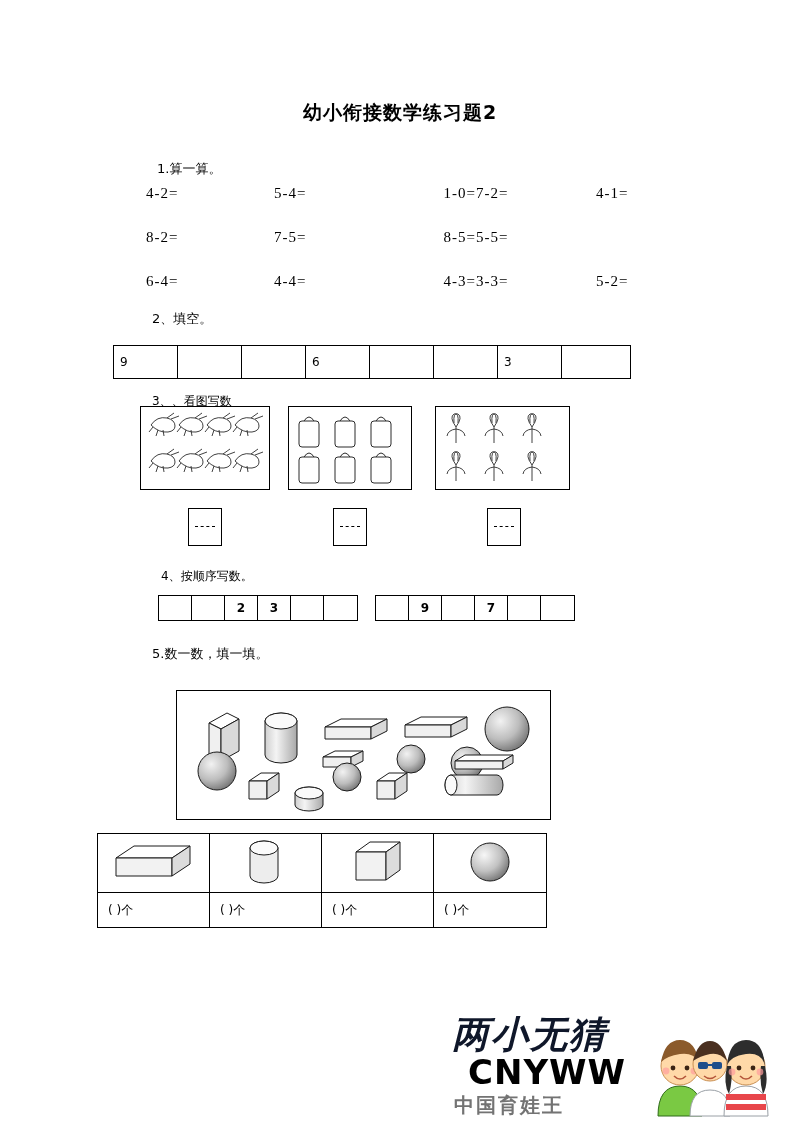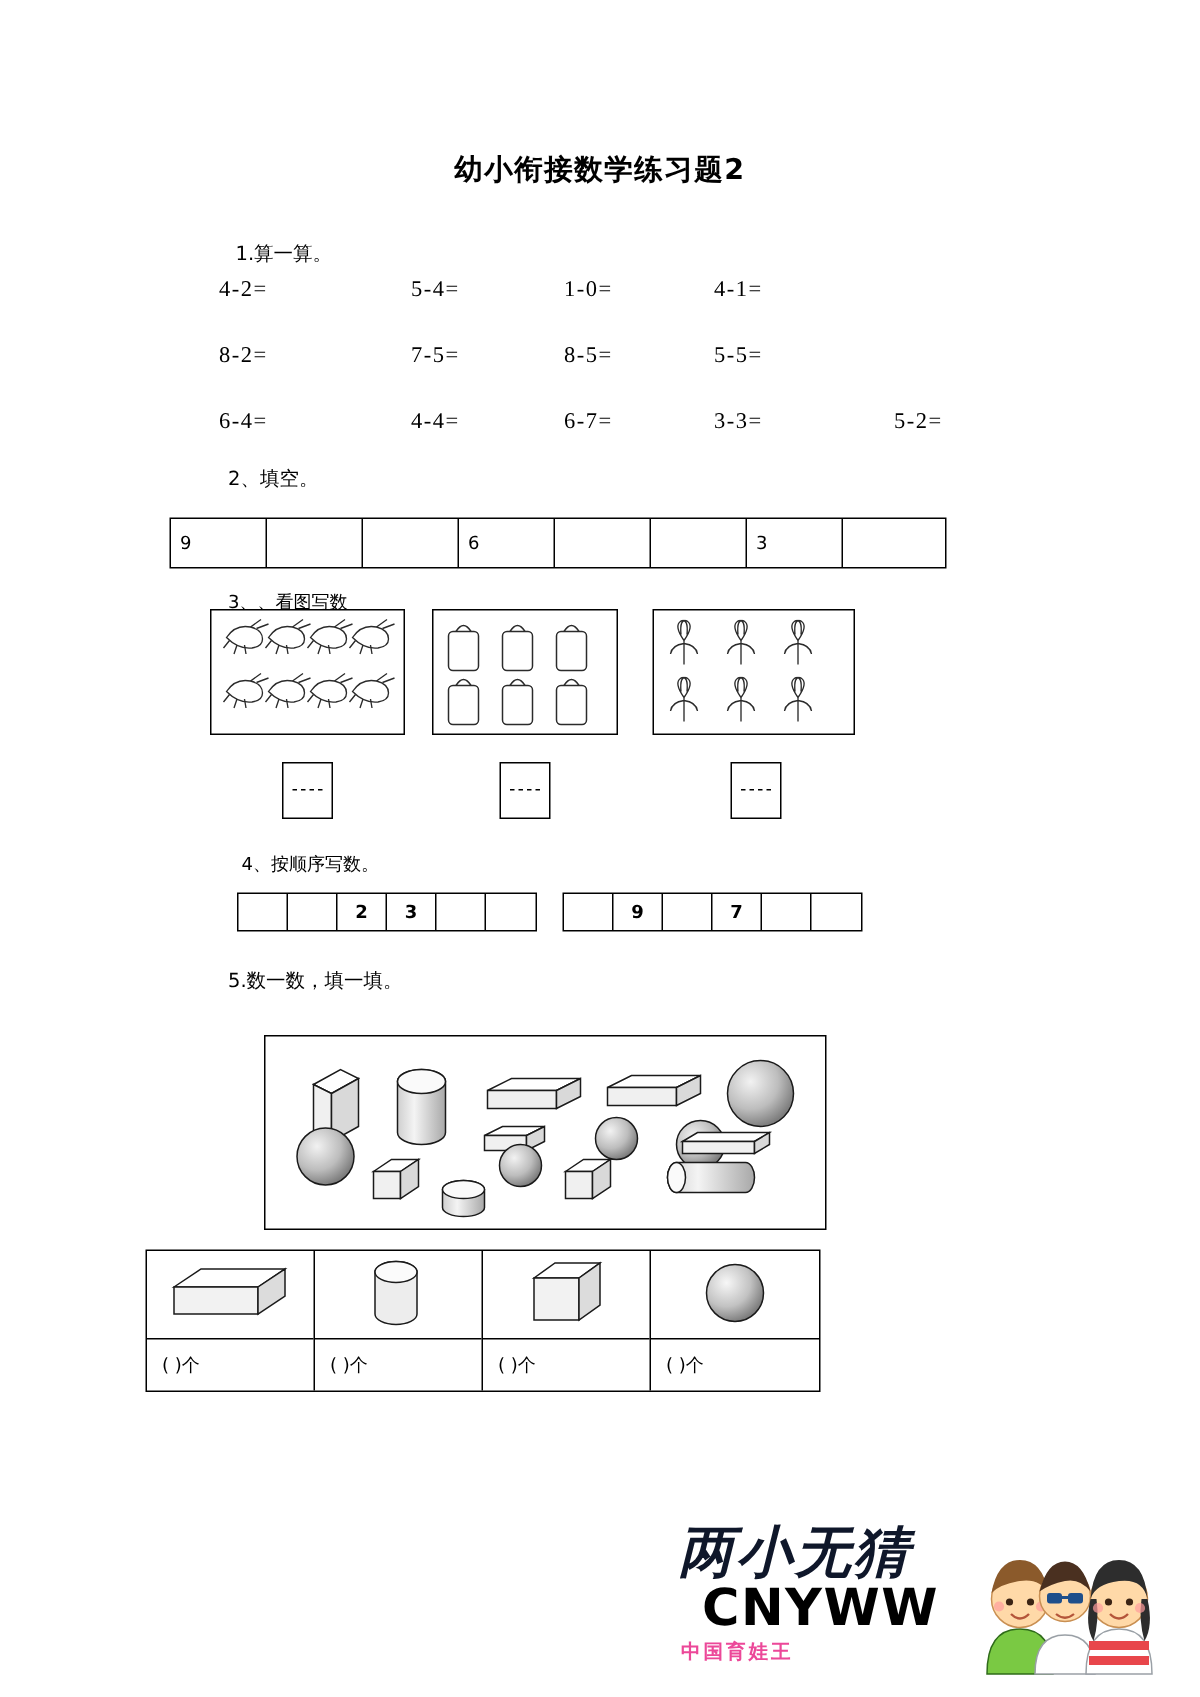--- a/index.html
+++ b/index.html
@@ -51,21 +51,21 @@
     display: flex;
     height: 44px;
   }
   .calc-cell {
     font-size: 15px;
     font-family: "Liberation Serif", serif;
     letter-spacing: 1px;
   }
   .calc-cell:nth-child(1) { width: 128px; }
   .calc-cell:nth-child(2) { width: 102px; }
-  .calc-cell:nth-child(3) { width: 100px; }
+  .calc-cell:nth-child(3) { width: 100px; text-align: right; }
   .calc-cell:nth-child(4) { width: 120px; }
   .calc-cell:nth-child(5) { width: 110px; }
 
   
   #fill-strip {
     position: absolute;
     left: 113px;
     top: 345px;
     display: flex;
     border: 1px solid #000;
@@ -205,23 +205,23 @@
     font-family: "DejaVu Sans", sans-serif;
     font-size: 34px;
     font-weight: bold;
     color: #000000;
     letter-spacing: 1px;
   }
   #logo .cn2 {
     position: absolute;
     left: 2px; top: 82px;
     font-family: "DejaVu Sans", sans-serif;
-    font-size: 13px;
+    font-size: 20px;
     font-weight: bold;
-    color: #ec4899;
+    color: #737373;
     letter-spacing: 2px;
   }
   #logo .mascots {
     position: absolute;
     left: 196px;
     top: 8px;
   }
   svg { display: block; }
 </style>
 </head>
@@ -230,32 +230,33 @@
 <div class="page">
 
   <div class="title">幼小衔接数学练习题2</div>
 
   <div class="sec-label" style="left:118px; top:160px;">1.算一算。</div>
   <div id="calc-rows">
     <div class="calc-row">
       <span class="calc-cell">4-2=</span>
       <span class="calc-cell">5-4=</span>
       <span class="calc-cell">1-0=</span>
+      <span class="calc-cell">7-2=</span>
       <span class="calc-cell">4-1=</span>
     </div>
     <div class="calc-row">
       <span class="calc-cell">8-2=</span>
       <span class="calc-cell">7-5=</span>
       <span class="calc-cell">8-5=</span>
       <span class="calc-cell">5-5=</span>
     </div>
     <div class="calc-row">
       <span class="calc-cell">6-4=</span>
       <span class="calc-cell">4-4=</span>
-      <span class="calc-cell">6-7=</span>
+      <span class="calc-cell">4-3=</span>
       <span class="calc-cell">3-3=</span>
       <span class="calc-cell">5-2=</span>
     </div>
   </div>
 
   <div class="sec-label" style="left:113px; top:310px;">2、填空。</div>
   <div id="fill-strip">
     <div class="cell">9</div>
     <div class="cell"></div>
     <div class="cell"></div>

